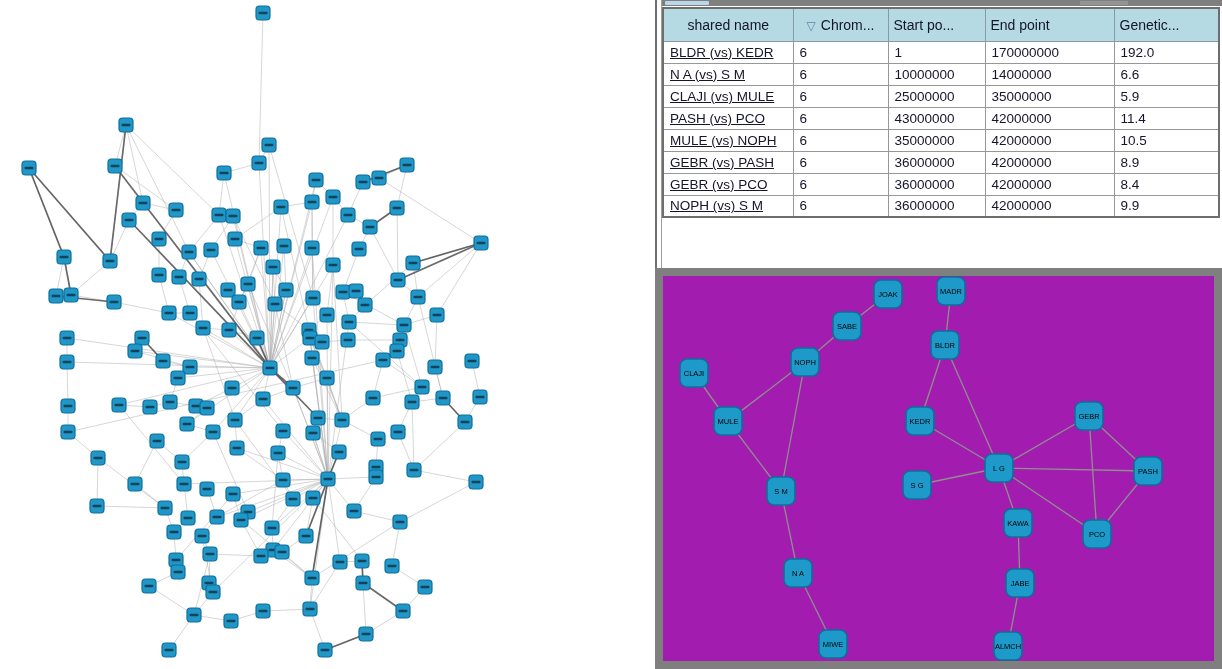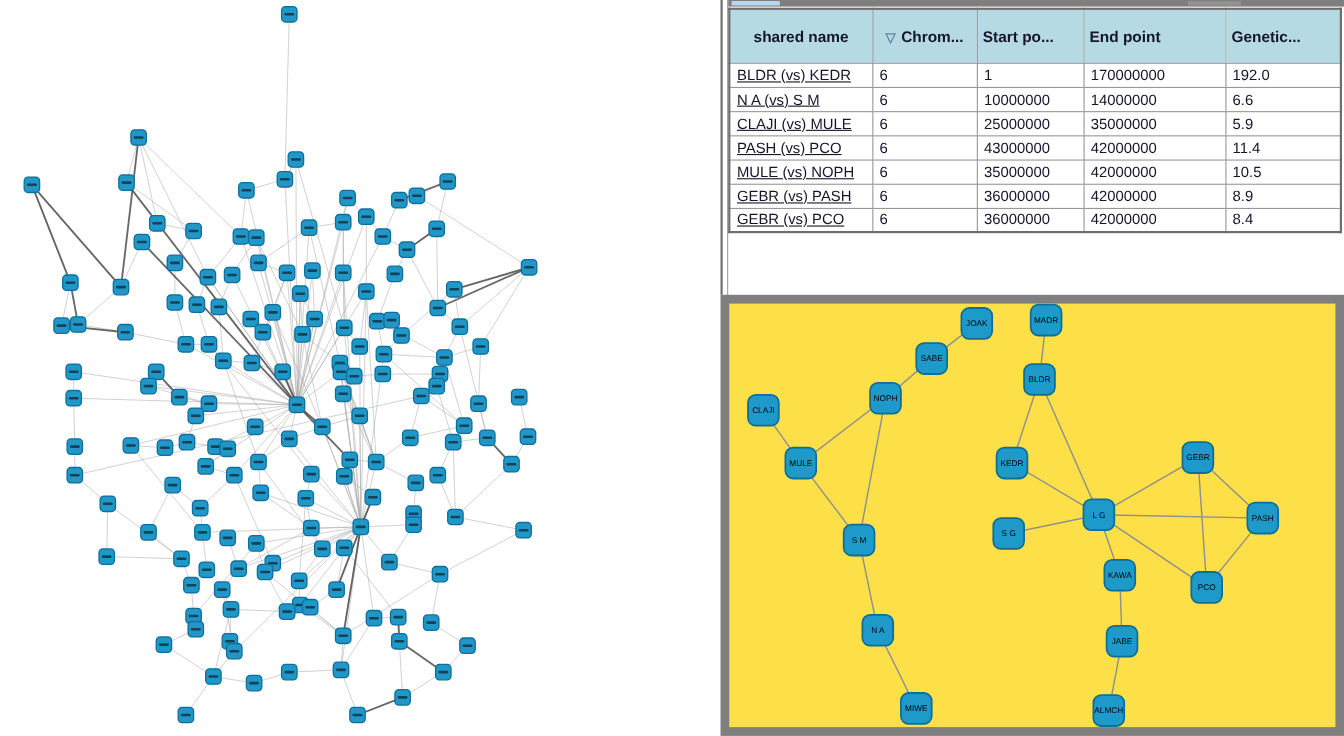--- a/index.html
+++ b/index.html
@@ -14,30 +14,30 @@
              border-left:2px solid #6f6f6f; border-right:1px solid #9e9e9e; }
 
   
   .topstrip { position:absolute; left:662px; top:0; width:560px; height:6px; background:#7f7f7f; }
   .thumb-blue { position:absolute; left:3px; top:1px; width:44px; height:4px; background:#b9d6ea; border-radius:1px; }
   .thumb-gray { position:absolute; left:418px; top:1px; width:48px; height:4px; background:#939393; }
 
   
   table.attr { position:absolute; left:662px; top:7px; width:556px; border-collapse:collapse;
                table-layout:fixed; font-size:13.5px; color:#15152b; border:2px solid #6e6e6e; }
-  table.attr th { background:#b5dae4; height:49px; font-weight:bold; font-size:14px;
+  table.attr th { background:#b5dae4; height:33px; font-weight:normal; font-size:14px;
                   border:1px solid #8a9aa2; padding:0 5px; white-space:nowrap; overflow:hidden; }
   table.attr td { height:22px; border:1px solid #979797; padding:0 6px; white-space:nowrap;
                   overflow:hidden; background:#ffffff; }
   .a-l { text-align:left;text-decoration:underline; } .a-c { text-align:center; } .a-r { text-align:left; }
   .funnel { color:#5f86a0; font-size:12px; margin-right:5px; }
 
   
   .panel { position:absolute; left:655px; top:268px; width:567px; height:401px; background:#7f7f7f; }
-  .panel-inner { position:absolute; left:8px; top:8px; width:551px; height:385px; background:#fde047; }
+  .panel-inner { position:absolute; left:8px; top:8px; width:551px; height:385px; background:#a21caf; }
 
   
   .e  { stroke:#a9a9a9; stroke-width:0.8; opacity:0.60; }
   .ed { stroke:#4f4f4f; stroke-width:1.7; opacity:0.85; }
   .nd { fill:#2097c7; stroke:#0e6f9c; stroke-width:1.2; }
   .smudge { fill:#0e2e40; opacity:0.8; }
   .re { stroke:#8f8f8f; stroke-width:1.3; fill:none; }
   .rnd { fill:#1e9aca; stroke:#0f6d99; stroke-width:1.6; }
   .rlab { font-size:7.5px; fill:#000000; text-anchor:middle; font-family:"Liberation Sans", sans-serif; }
 </style>
@@ -1066,20 +1066,27 @@
           <td class="a-r">42000000</td>
           <td class="a-r">8.9</td>
         </tr>
         <tr>
           <td class="a-l">GEBR (vs) PCO</td>
           <td class="a-r">6</td>
           <td class="a-r">36000000</td>
           <td class="a-r">42000000</td>
           <td class="a-r">8.4</td>
         </tr>
+        <tr>
+          <td class="a-l">NOPH (vs) S M</td>
+          <td class="a-r">6</td>
+          <td class="a-r">36000000</td>
+          <td class="a-r">42000000</td>
+          <td class="a-r">9.9</td>
+        </tr>
       </tbody>
   </table>
 
   <div class="panel">
     <div class="panel-inner">
       <svg width="551" height="385" viewBox="0 0 551 385">
           <line x1="225" y1="18" x2="184" y2="50" class="re"></line>
           <line x1="184" y1="50" x2="142" y2="86" class="re"></line>
           <line x1="142" y1="86" x2="65" y2="145" class="re"></line>
           <line x1="142" y1="86" x2="118" y2="215" class="re"></line>

